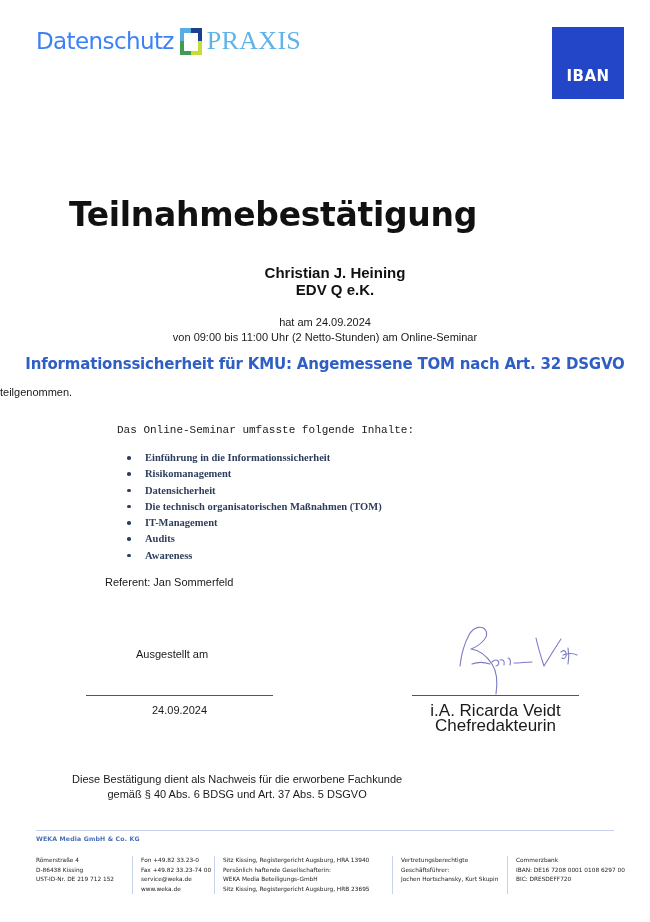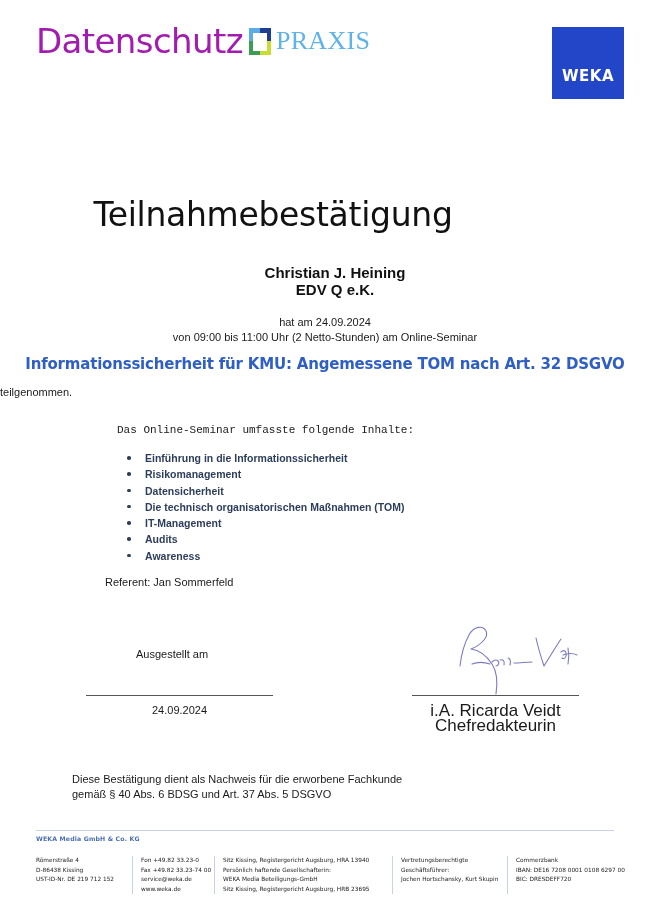--- a/index.html
+++ b/index.html
@@ -34,24 +34,24 @@
   .logo-dsp {
     position: absolute;
     left: 36px;
     top: 24px;
     display: flex;
     align-items: center;
     height: 34px;
   }
   .logo-word-datenschutz {
     font-family: "DejaVu Sans", sans-serif;
-    font-size: 34px;
+    font-size: 23px;
     font-weight: 400;
     letter-spacing: -0.6px;
-    color: #a21caf;
+    color: #3b82f6;
     line-height: 1;
   }
   .logo-mark {
     position: relative;
     width: 22px;
     height: 27px;
     margin: 0 5px 0 6px;
     display: inline-block;
   }
   .logo-mark .q {
@@ -100,21 +100,21 @@
 
   
   .cert-title {
     position: absolute;
     top: 195px;
     left: 0;
     width: 546px;
     text-align: center;
     font-family: "DejaVu Sans", sans-serif;
     font-size: 33px;
-    font-weight: 400;
+    font-weight: 700;
     letter-spacing: -0.3px;
     color: #111111;
   }
 
   .recipient {
     position: absolute;
     top: 264px;
     left: 0;
     width: 650px;
     text-align: center;
@@ -180,21 +180,21 @@
     position: absolute;
     top: 450px;
     left: 120px;
     margin: 0;
     padding: 0;
     list-style: none;
   }
   .contents-list li {
     position: relative;
     padding-left: 25px;
-    font-family: Liberation Sans, sans-serif;
+    font-family: Liberation Serif, serif;
     font-size: 10.5px;
     font-weight: 700;
     color: #2d3e5c;
     line-height: 16.3px;
   }
   .contents-list li .dot {
     position: absolute;
     left: 7px;
     top: 6px;
     width: 3.5px;
@@ -264,20 +264,21 @@
     pointer-events: none;
   }
 
   .attestation {
     position: absolute;
     top: 772px;
     left: 72px;
     font-size: 11px;
     color: #1a1a1a;
     line-height: 14.5px;
+    text-align: center;
   }
 
   
   .footer-rule {
     position: absolute;
     top: 830px;
     left: 36px;
     width: 578px;
     height: 1px;
     background: #c7d3ea;
@@ -332,21 +333,21 @@
         <span class="q q-tl"></span>
         <span class="q q-tr"></span>
         <span class="q q-bl"></span>
         <span class="q q-br"></span>
         <span class="q-center"></span>
       </span>
       <span class="logo-word-praxis">PRAXIS</span>
     </div>
 
     <div class="logo-weka">
-      <span>WEKA</span>
+      <span>IBAN</span>
     </div>
   </div>
 
   <div class="cert-title">Teilnahmebestätigung</div>
 
   <div class="recipient">
     <div class="recipient-name">Christian J. Heining</div>
     <div class="recipient-org">EDV Q e.K.</div>
   </div>
 

